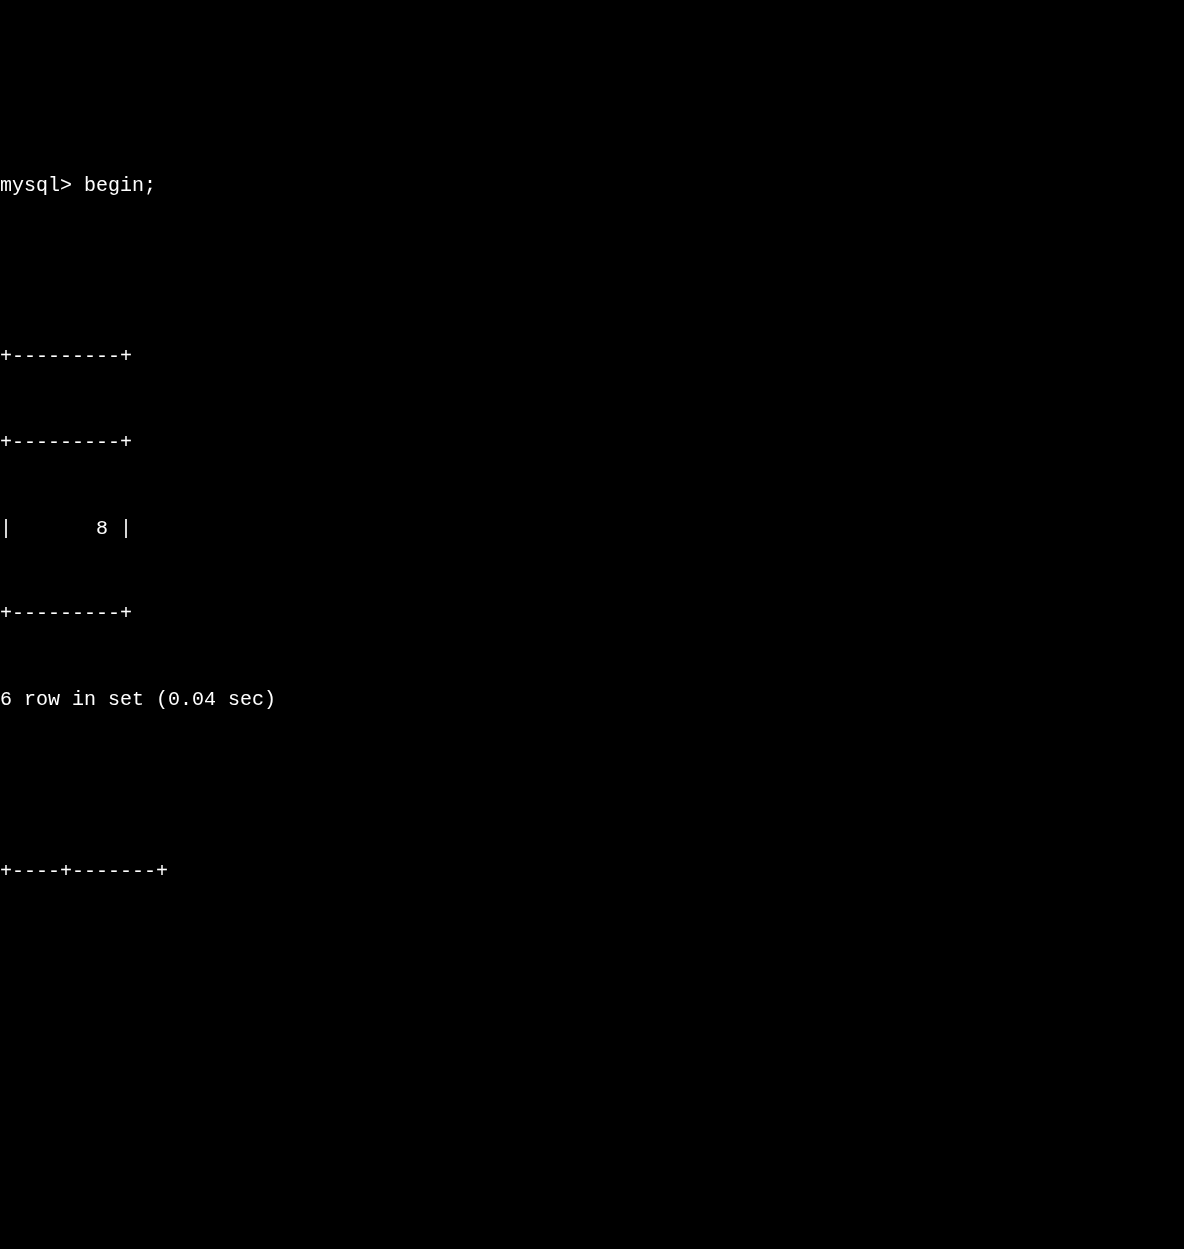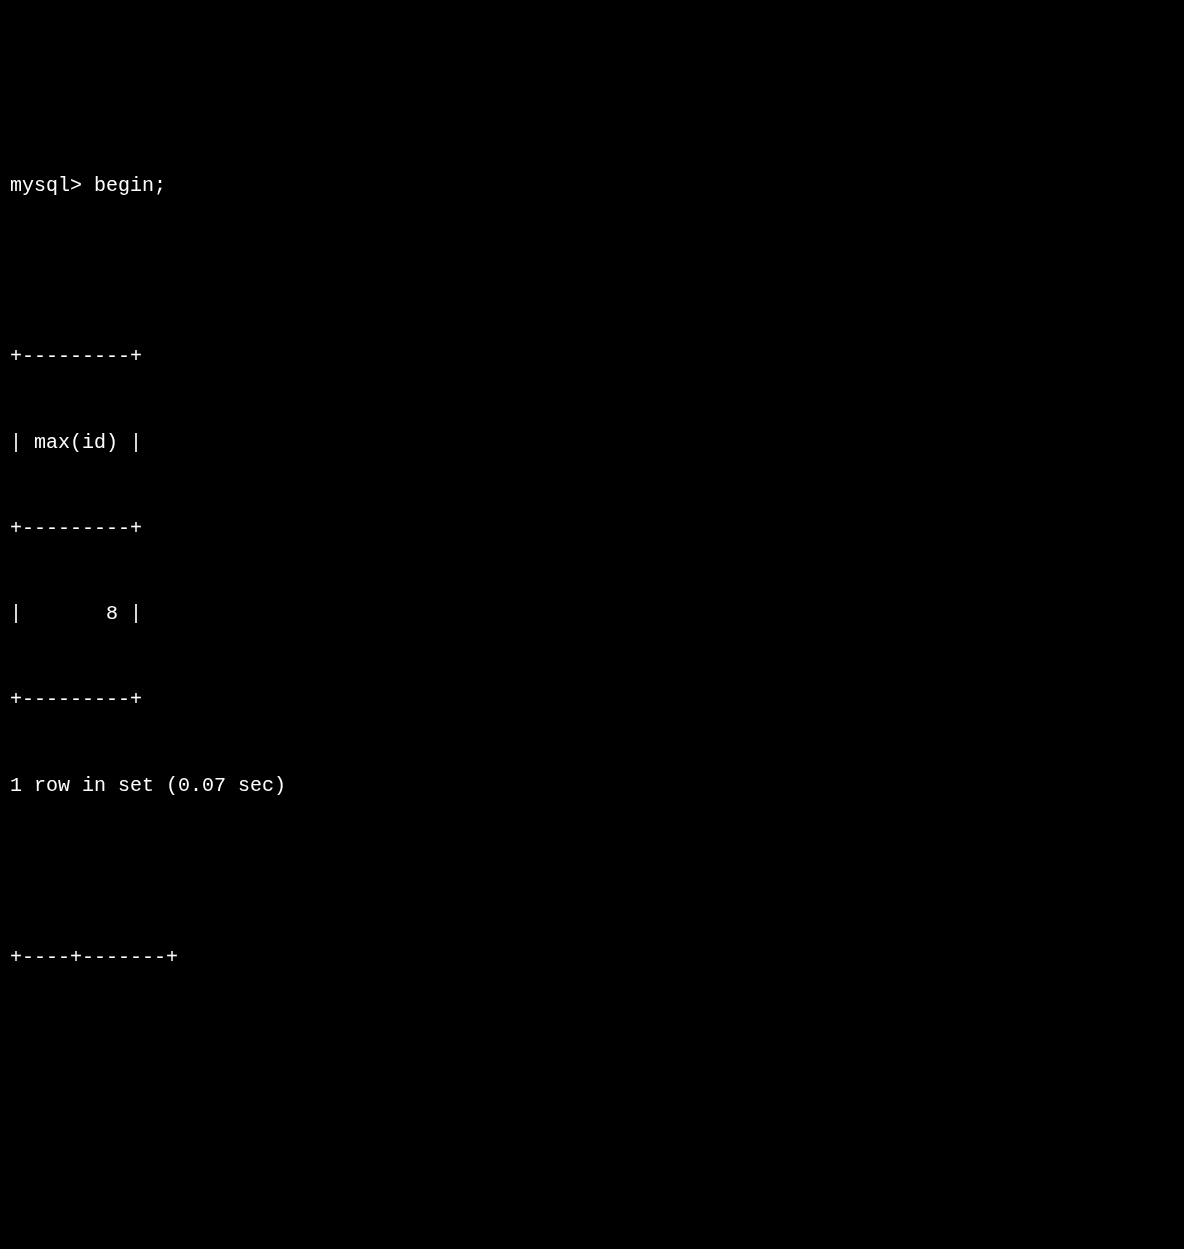--- a/index.html
+++ b/index.html
@@ -18,37 +18,35 @@
       min-height: 1249px;
       position: relative;
       white-space: pre;
     }
     .terminal {
       padding: 0;
     }
     .line {
       white-space: pre;
       min-height: 1.43em;
-      padding-left: 10px;
     }
   </style>
 </head>
 <body>
 
 
 
 <div class="terminal">
   <div class="line">mysql&gt; begin;</div>
   <div class="line"></div>
   <div class="line">+---------+</div>
-  <div class="line">| max(id) |</div>
   <div class="line">+---------+</div>
   <div class="line">|       8 |</div>
   <div class="line">+---------+</div>
-  <div class="line">1 row in set (0.07 sec)</div>
+  <div class="line">6 row in set (0.04 sec)</div>
   <div class="line"></div>
   <div class="line">+----+-------+</div>
   
   
   
   
   
   
   
   

